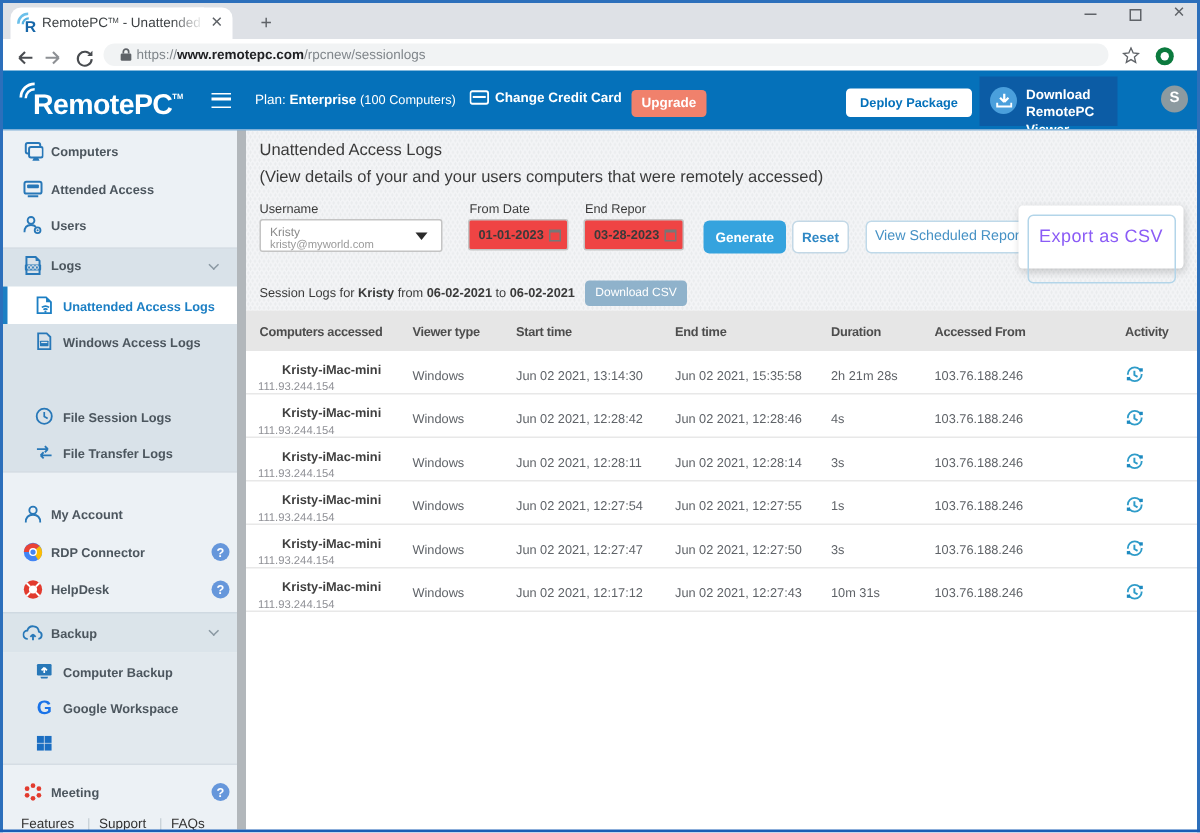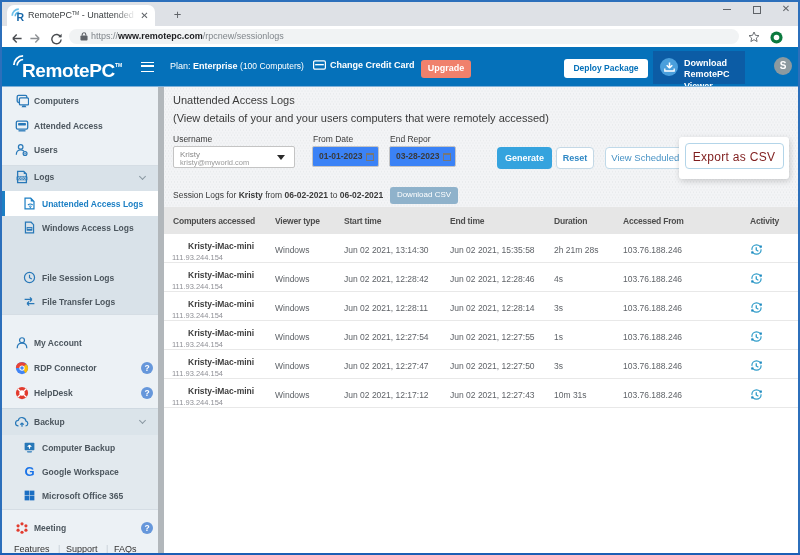--- a/index.html
+++ b/index.html
@@ -65,28 +65,28 @@
 
 #content { left:164px; top:86px; width:634px; height:467px; background:#fff; }
 #topgray { position:absolute; left:0; top:0; width:634px; height:121px; background-color:#f3f4f6; background-image:radial-gradient(#e9ebed 0.55px, transparent 0.75px), radial-gradient(#e9ebed 0.55px, transparent 0.75px); background-size:3px 5.2px, 3px 5.2px; background-position:0 0, 1.5px 2.6px; }
 #title { position:absolute; left:9px; top:8px; font-size:11px; color:#3a3a3a; }
 #subtitle { position:absolute; left:9px; top:26px; font-size:11px; color:#3a3a3a; }
 .flabel { position:absolute; font-size:8.5px; color:#3a3a3a; top:47.5px; }
 #selbox { position:absolute; left:9px; top:60px; width:122px; height:21.5px; background:#fff; border:1px solid #c4c4c4; border-radius:2px; }
 #selbox .l1 { position:absolute; left:6px; top:2.5px; font-size:8px; color:#8a8a8a; }
 #selbox .l2 { position:absolute; left:6px; top:11px; font-size:7.5px; color:#9a9a9a; }
 #selbox .tri { position:absolute; right:9px; top:7.5px; width:0; height:0; border-left:4px solid transparent; border-right:4px solid transparent; border-top:5.5px solid #2a2a2a; }
-.dinput { position:absolute; top:60px; width:67px; height:20.5px; background:#3b82f6; border:1px solid #c4c4c4; border-radius:2px; font-size:8.5px; font-weight:700; color:#3a3a3a; line-height:18.5px; padding-left:6px; }
+.dinput { position:absolute; top:60px; width:67px; height:20.5px; background:#ef4444; border:1px solid #c4c4c4; border-radius:2px; font-size:8.5px; font-weight:700; color:#3a3a3a; line-height:18.5px; padding-left:6px; }
 .cal { position:absolute; right:4px; top:5.5px; width:8px; height:8px; border:1px solid #777; border-top:2.5px solid #777; }
-.btn { position:absolute; top:60.5px; height:22px; border-radius:4px; font-size:9px; text-align:center;margin-left:28px; }
+.btn { position:absolute; top:60.5px; height:22px; border-radius:4px; font-size:9px; text-align:center; }
 #gen { left:305px; width:55px; background:#35a3de; color:#fff; font-weight:700; line-height:22px; }
 #reset { left:364px; width:38px; background:#fff; border:1px solid #c3d8e6; color:#2f88c5; font-weight:700; line-height:20px; }
 #vsr { left:413px; width:109px; background:#fff; border:1px solid #bfd9e9; color:#4792c5; font-weight:400; line-height:20px; font-size:9.5px; white-space:nowrap; overflow:hidden; }
 #expwrap { position:absolute; left:515px; top:50.7px; width:110px; height:42.5px; background:#fff; border-radius:3px; box-shadow:1px 2px 6px rgba(0,0,0,0.18); }
-#expbtn { position:absolute; left:5.5px; top:6.7px; width:99px; height:26px; border:1px solid #b3d5e9; border-radius:4px; color:#7f1d1d; font-size:12px; letter-spacing:0.3px; text-align:center; line-height:27px; }
+#expbtn { position:absolute; left:5.5px; top:6.7px; width:99px; height:46px; border:1px solid #b3d5e9; border-radius:4px; color:#8b5cf6; font-size:12px; letter-spacing:0.3px; text-align:center; line-height:27px; }
 #sessline { position:absolute; left:9px; top:104px; font-size:8.5px; color:#3a3a3a; }
 #dlcsv { position:absolute; left:226px; top:101px; width:68px; height:16.5px; background:#8fb2cb; border-radius:3px; color:#fff; font-size:8px; text-align:center; line-height:16.5px; }
 
 #thead { position:absolute; left:0; top:121px; width:634px; height:27px; background:#e6e6e6; font-size:8.5px; font-weight:700; color:#4d4d4d; line-height:29px; letter-spacing:-0.2px; }
 .tc { position:absolute; top:0; }
 .row { position:absolute; left:0; width:634px; height:29px; border-bottom:1px solid #e8e8e8; font-size:8.5px; color:#5f6368; }
 .row .nm { position:absolute; left:8px; top:7.3px; font-size:8.5px; font-weight:700; color:#3f3f3f;margin-left:16px; }
 .row .ip { position:absolute; left:8px; top:19px; font-size:7.5px; color:#8f9096; }
 .row .c { position:absolute; top:10.5px; }
 .row svg { position:absolute; left:586px; top:8.5px; }
@@ -285,21 +285,20 @@
     <span class="ic" style="color:#1a73e8;font-size:13px;font-weight:700;line-height:14px;text-align:center">G</span>
     <span class="lb">Google Workspace</span>
   </div>
   <div class="sitem sub" style="top:398px">
     <svg class="ic" viewBox="0 0 16 16">
         <rect x="2" y="2" width="5.7" height="5.7" fill="#1b6ec2"></rect>
         <rect x="8.3" y="2" width="5.7" height="5.7" fill="#1b6ec2"></rect>
         <rect x="2" y="8.3" width="5.7" height="5.7" fill="#1b6ec2"></rect>
         <rect x="8.3" y="8.3" width="5.7" height="5.7" fill="#1b6ec2"></rect>
       </svg>
-    <span class="lb">Microsoft Office 365</span>
   </div>
   <div class="sitem" style="top:430px">
     <svg class="ic" viewBox="0 0 16 16">
         <circle cx="8" cy="3.2" r="1.8" fill="#e23b2e"></circle>
         <circle cx="12.5" cy="5.5" r="1.8" fill="#e23b2e"></circle>
         <circle cx="12.5" cy="10.5" r="1.8" fill="#e23b2e"></circle>
         <circle cx="8" cy="12.8" r="1.8" fill="#e23b2e"></circle>
         <circle cx="3.5" cy="10.5" r="1.8" fill="#e23b2e"></circle>
         <circle cx="3.5" cy="5.5" r="1.8" fill="#e23b2e"></circle>
       </svg>

